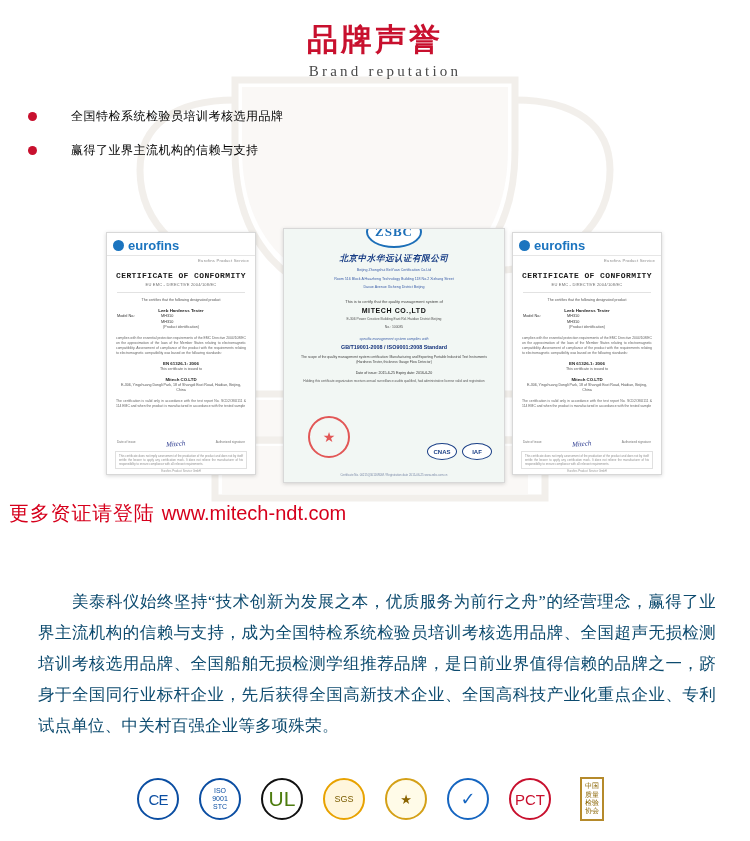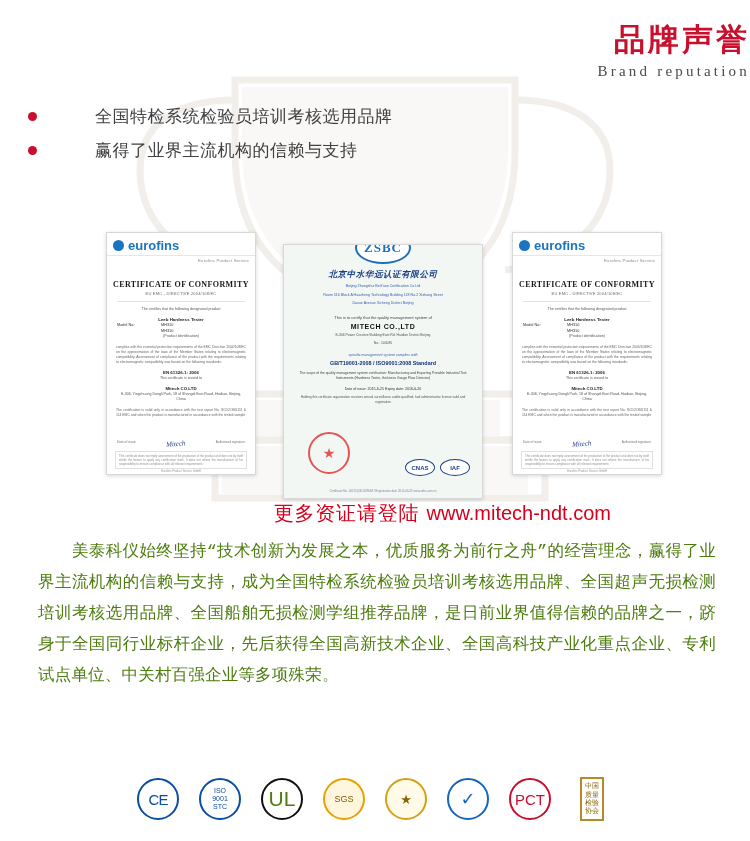--- a/index.html
+++ b/index.html
@@ -25,21 +25,21 @@
     pointer-events: none;
     opacity: 0.38;
   }
   .trophy-svg { display: block; margin: 0 auto; }
 
   
   .header {
     position: absolute;
     left: 0; top: 22px;
     width: 750px;
-    text-align: right;
+    text-align: center;
     z-index: 5;
   }
   .brand-cn {
     font-family: "DejaVu Sans", "Liberation Sans", sans-serif;
     font-size: 31px;
     font-weight: bold;
     color: #c8102e;
     letter-spacing: 3px;
     line-height: 1.15;
   }
@@ -68,43 +68,42 @@
   .bullet-dot {
     width: 9px; height: 9px;
     border-radius: 50%;
     background: #c8102e;
     margin-left: 8px;
     margin-right: 34px;
     flex: 0 0 auto;
   }
   .bullet-text {
     font-family: "DejaVu Sans", "Liberation Sans", sans-serif;
-    font-size: 17px;
-    color: #404040;
+    font-size: 12px;
+    color: #000000;
     letter-spacing: 0.5px;
     white-space: nowrap;
-    margin-left: 24px;
   }
 
   
   .certs {
     position: absolute;
     left: 0; top: 228px;
     width: 750px; height: 265px;
     z-index: 4;
   }
   .cert {
     position: absolute;
     background: #ffffff;
     border: 1px solid #d8d8d8;
     box-shadow: 0 1px 4px rgba(0,0,0,0.16);
     overflow: hidden;
   }
   .cert-left  { left: 106px;  top: 4px;  width: 150px; height: 243px; }
-  .cert-mid   { left: 283px;  top: 16px;  width: 200px; height: 255px; background:#f2f7f4; }
+  .cert-mid   { left: 283px;  top: 0px;  width: 222px; height: 255px; background:#f2f7f4; }
   .cert-right { left: 512px;  top: 4px;  width: 150px; height: 243px; }
 
   .euro-top {
     display: flex; align-items: center;
     padding: 5px 6px 2px 6px;
     border-bottom: 1px solid #e6e6e6;
   }
   .euro-logo-dot {
     width: 11px; height: 11px;
     border-radius: 50%;
@@ -120,26 +119,26 @@
   }
   .euro-sub {
     font-size: 4.2px;
     color: #8a8a8a;
     padding: 2px 6px 0 6px;
     text-align: right;
     letter-spacing: .2px;
   }
   .cert-title {
     text-align: center;
-    font-family: Liberation Serif, serif;
+    font-family: Liberation Mono, monospace;
     font-size: 8px;
     font-weight: bold;
     color: #1a1a1a;
     letter-spacing: .4px;
-    margin-top: 17px;
+    margin-top: 8px;
   }
   .cert-subtitle {
     text-align: center;
     font-size: 4px;
     color: #6e6e6e;
     margin-top: 2px;
     letter-spacing: .2px;
   }
   .cert-line {
     font-size: 3.6px;
@@ -332,42 +331,42 @@
     color: #7b8aa8;
     line-height: 1.4;
     padding: 0 8px;
   }
 
   
   .weburl {
     position: absolute;
     left: 0; top: 500px;
     width: 611px;
-    text-align: right;
+    text-align: left;
     font-family: "DejaVu Sans", "Liberation Sans", sans-serif;
     font-size: 20px;
     color: #d6001c;
     letter-spacing: .8px;
     z-index: 6;
     padding-left: 9px;
   }
   .weburl .url {
     font-family: "Liberation Sans", sans-serif;
     letter-spacing: 0;
   }
 
   
   .para {
     position: absolute;
-    left: 38px; top: 536px;
+    left: 38px; top: 586px;
     width: 678px;
-    font-family: Liberation Mono, monospace;
+    font-family: Liberation Serif, serif;
     font-size: 16.5px;
     line-height: 31px;
-    color: #4d7c0f;
+    color: #0c4a6e;
     text-align: justify;
     text-indent: 34px;
     letter-spacing: .2px;
     z-index: 6;
   }
 
   
   .badges {
     position: absolute;
     left: 0; bottom: 20px;

